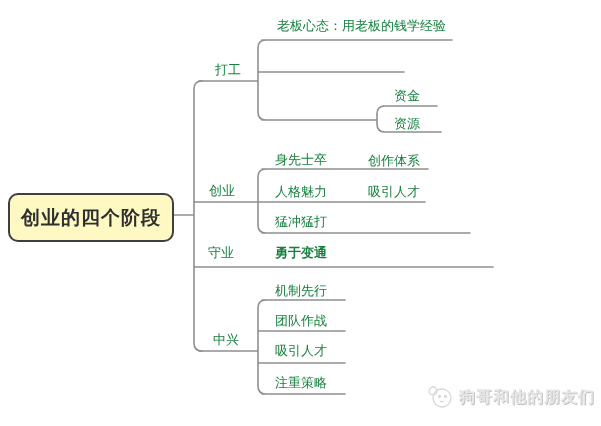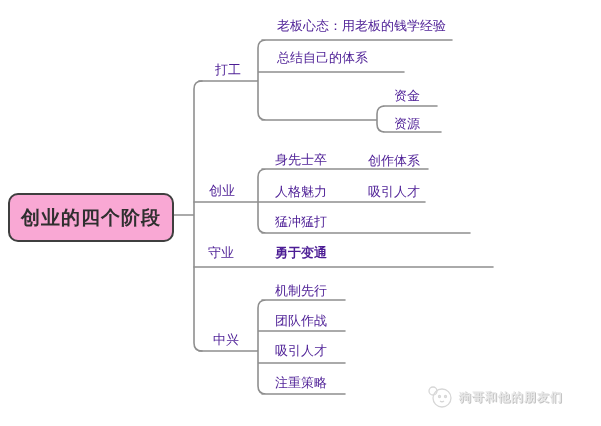--- a/index.html
+++ b/index.html
@@ -3,34 +3,34 @@
 <meta charset="utf-8">
 <style>
   html,body{margin:0;padding:0;background:#fff;}
   .stage{
     position:relative;width:601px;height:426px;background:#ffffff;overflow:hidden;
     font-family:"Liberation Sans","DejaVu Sans",sans-serif;
   }
   .wires{position:absolute;left:0;top:0;pointer-events:none;}
   .wires path{stroke:#8f8f8f;stroke-width:1.6;fill:none;stroke-linecap:round;}
   .node{
-    position:absolute;font-size:13px;color:#4c1d95;white-space:nowrap;
+    position:absolute;font-size:13px;color:#15803d;white-space:nowrap;
     line-height:1.15;cursor:default;
   }
   .root-node{
     position:absolute;left:8px;top:193px;width:166px;height:49px;
     box-sizing:border-box;border:2.5px solid #3f3f3f;border-radius:10px;
-    background:#f9a8d4;display:flex;align-items:center;justify-content:center;
+    background:#fef9c3;display:flex;align-items:center;justify-content:center;
     font-size:19px;font-weight:bold;color:#2f2f2f;letter-spacing:1px;white-space:nowrap;
   }
   .watermark{
     position:absolute;left:427px;top:384px;display:flex;align-items:center;gap:4px;
   }
   .watermark .wm-text{
-    font-size:12px;font-weight:bold;letter-spacing:1px;white-space:nowrap;
+    font-size:16px;font-weight:bold;letter-spacing:1px;white-space:nowrap;
     color:#e7e7e7;text-shadow:1px 1px 0 #c3c3c3,-1px -1px 0 #ffffff;
   }
   .wm-icon svg{display:block;}
   .wm-icon svg *{stroke:#d7d7d7;fill:none;stroke-width:1.3;}
 </style>
 </head>
 <body>
 
 <div class="stage">
 
@@ -66,21 +66,20 @@
   </svg>
 
   <div class="root-node">创业的四个阶段</div>
 
   <div class="node" style="left:215px;top:63px;">打工</div>
   <div class="node" style="left:209px;top:184px;">创业</div>
   <div class="node" style="left:208px;top:246px;">守业</div>
   <div class="node" style="left:213px;top:333px;">中兴</div>
 
   <div class="node" style="left:277px;top:19px;">老板心态：用老板的钱学经验</div>
-  <div class="node" style="left:277px;top:51px;">总结自己的体系</div>
   <div class="node" style="left:394px;top:89px;">资金</div>
   <div class="node" style="left:394px;top:117px;">资源</div>
 
   <div class="node" style="left:275px;top:153px;">身先士卒</div>
   <div class="node" style="left:368px;top:154px;">创作体系</div>
   <div class="node" style="left:275px;top:185px;">人格魅力</div>
   <div class="node" style="left:368px;top:185px;">吸引人才</div>
   <div class="node" style="left:275px;top:215px;">猛冲猛打</div>
 
   <div class="node" style="left:275px;top:246px;font-weight:bold;">勇于变通</div>

